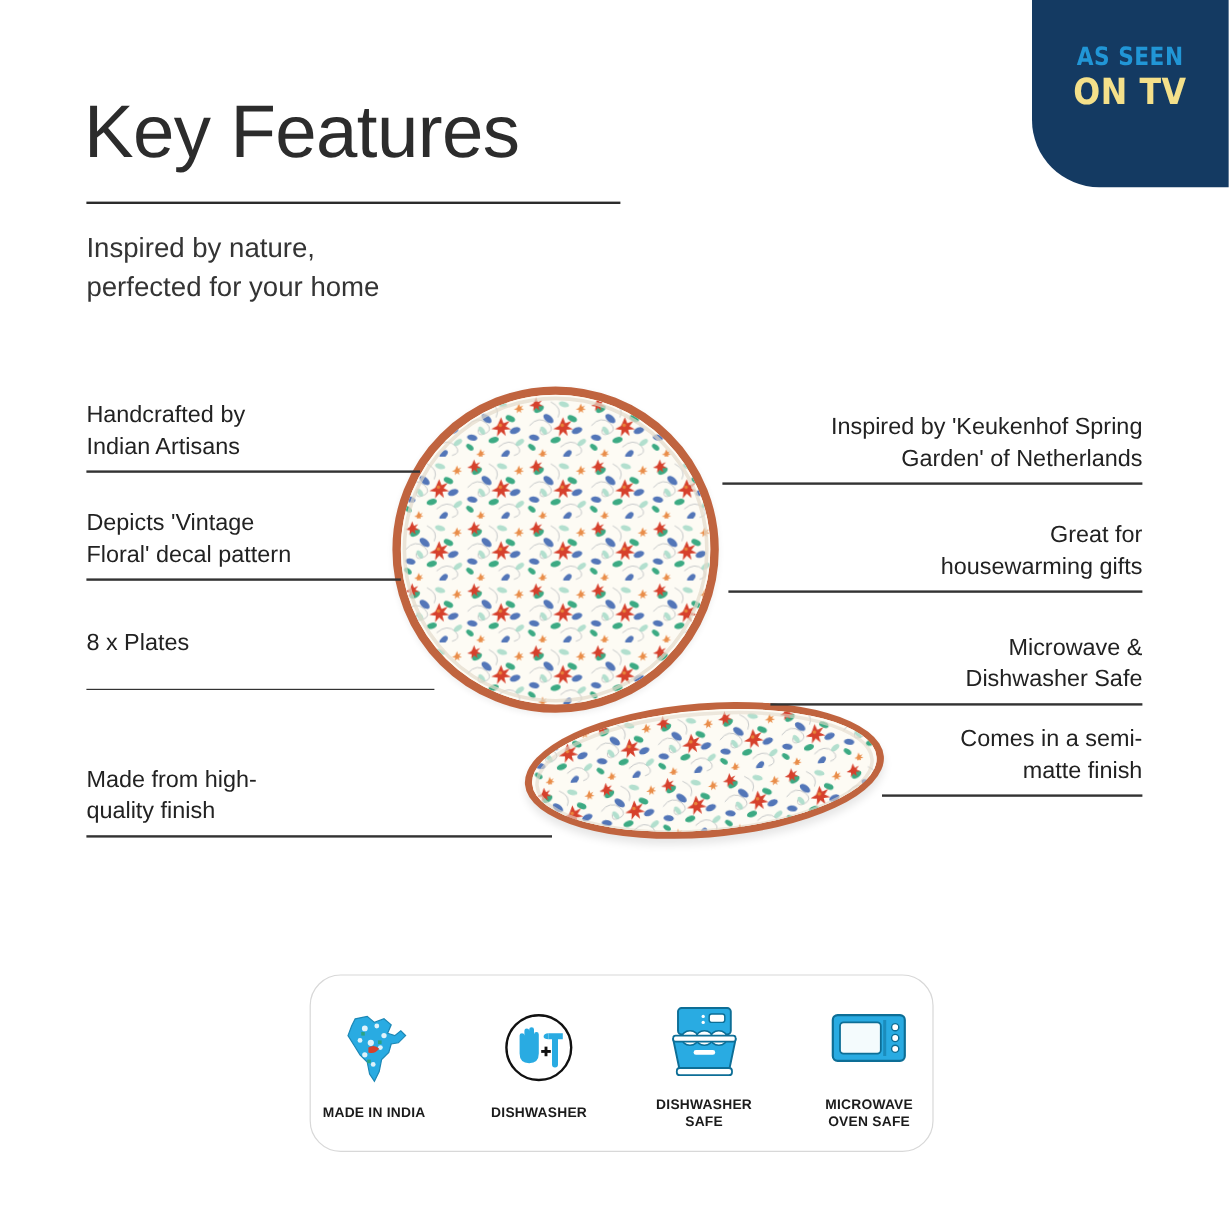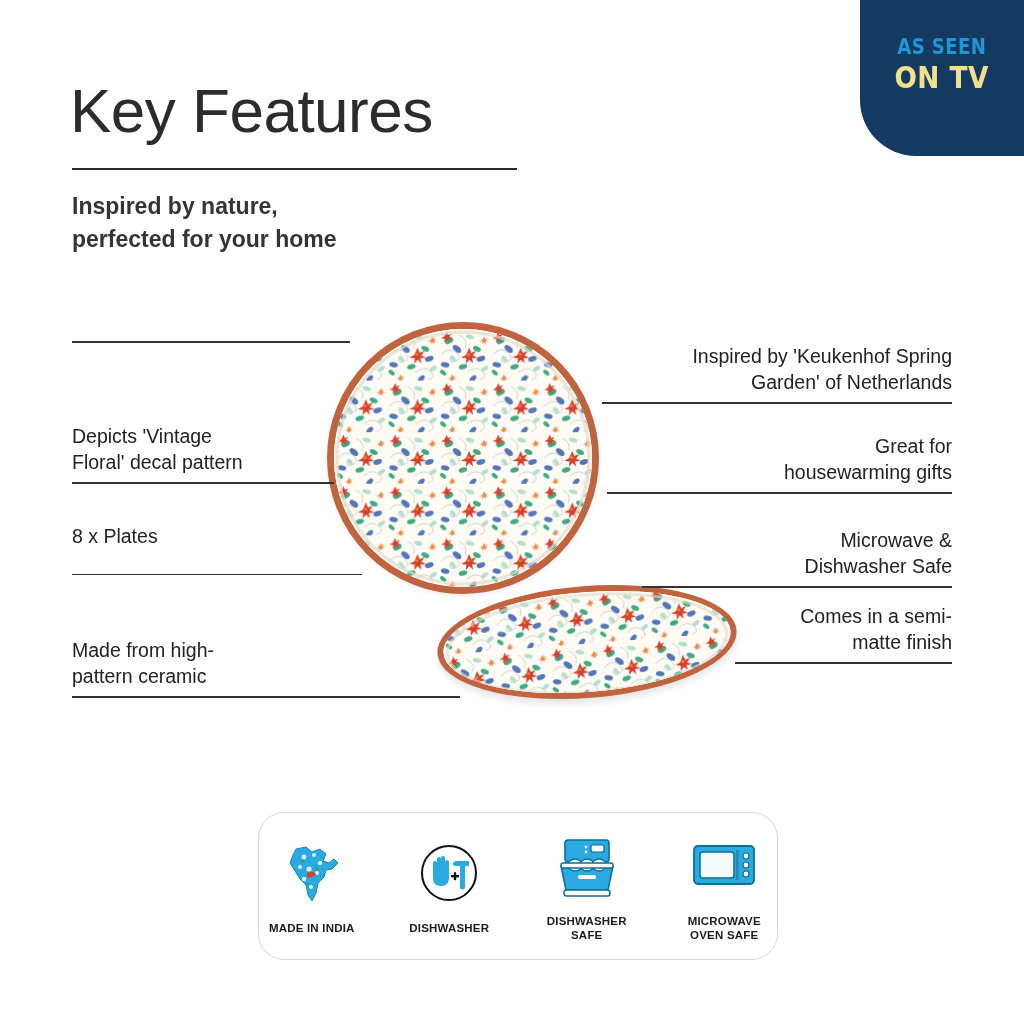--- a/index.html
+++ b/index.html
@@ -39,21 +39,21 @@
     position: absolute; left: 70px; top: 78px;
     font-size: 62px; font-weight: 400; color: #2c2c2c;
     letter-spacing: -0.5px; line-height: 1.05;
   }
   .title-rule {
     position: absolute; left: 72px; top: 168px;
     width: 445px; height: 2px; background: #2b2b2b;
   }
   .subtitle {
     position: absolute; left: 72px; top: 190px;
-    font-size: 23px; color: #343434; line-height: 1.45; font-weight: 700;
+    font-size: 23px; color: #343434; line-height: 1.45; font-weight: 400;
   }
 
   
   .feat { position: absolute; }
   .feat .txt { font-size: 19.5px; color: #222; line-height: 1.32; font-weight: 400; }
   .feat .rule { height: 1.6px; background: #333; margin-top: 7px; }
   .feat.left .txt { text-align: left; }
   .feat.right .txt { text-align: right; }
 
   
@@ -164,20 +164,24 @@
   </div>
 
   <div class="plate-tilt">
     <svg class="floral" viewBox="0 0 290 105" preserveAspectRatio="none">
       <rect width="290" height="105" fill="url(#flo)"></rect>
       <ellipse cx="145" cy="52" rx="141" ry="49" fill="none" stroke="#e2dacb" stroke-width="3" opacity="0.6"></ellipse>
     </svg>
   </div>
 
   <div class="feat left" style="left:72px; top:334px; width:278px;">
+    <div class="txt">
+      <div>Handcrafted by</div>
+      <div>Indian Artisans</div>
+    </div>
     <div class="rule"></div>
   </div>
 
   <div class="feat left" style="left:72px; top:424px; width:262px;">
     <div class="txt">
       <div>Depicts 'Vintage</div>
       <div>Floral' decal pattern</div>
     </div>
     <div class="rule"></div>
   </div>
@@ -185,21 +189,21 @@
   <div class="feat left" style="left:72px; top:524px; width:290px;">
     <div class="txt">
       <div>8 x Plates</div>
     </div>
     <div class="rule" style="margin-top:24px;"></div>
   </div>
 
   <div class="feat left" style="left:72px; top:594px; width:388px;margin-top:44px;">
     <div class="txt">
       <div>Made from high-</div>
-      <div>pattern ceramic</div>
+      <div>quality finish</div>
     </div>
     <div class="rule"></div>
   </div>
 
   <div class="feat right" style="left:602px; top:344px; width:350px;">
     <div class="txt">
       <div>Inspired by 'Keukenhof Spring</div>
       <div>Garden' of Netherlands</div>
     </div>
     <div class="rule"></div>

